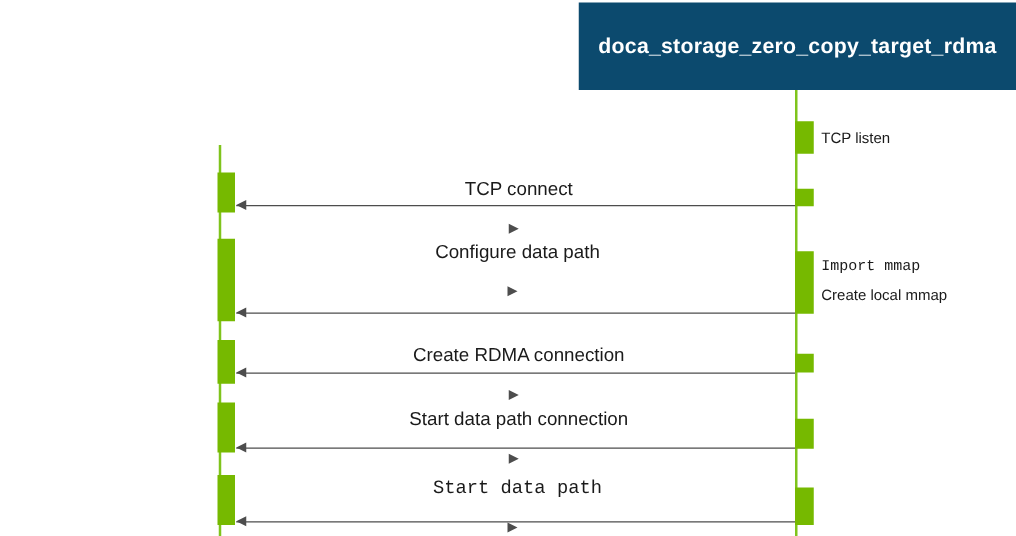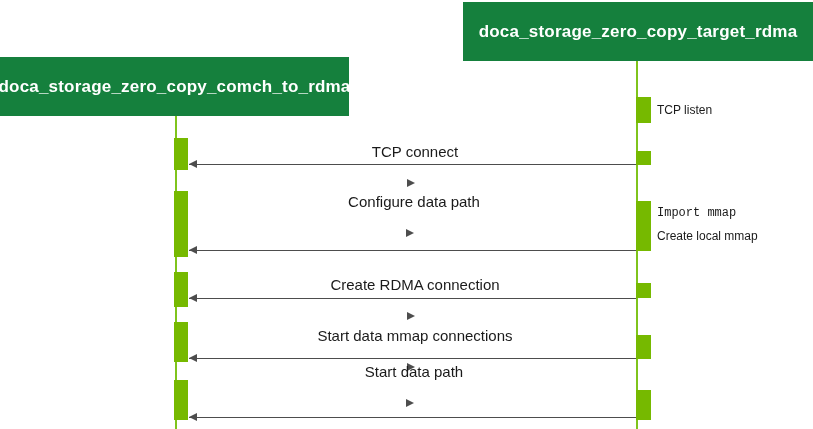--- a/index.html
+++ b/index.html
@@ -6,22 +6,22 @@
   .stage {
     position: relative;
     width: 813px;
     height: 429px;
     background: #ffffff;
     font-family: "Liberation Sans", sans-serif;
     overflow: hidden;
   }
   .participant {
     position: absolute;
-    height: 59px;
-    background: #15803d;
+    height: 70px;
+    background: #0c4a6e;
     color: #ffffff;
     display: flex;
     align-items: center;
     justify-content: center;
     font-size: 17px;
     font-weight: 700;
     letter-spacing: 0.2px;
     z-index: 3;
   }
   .lifeline {
@@ -93,23 +93,20 @@
   }
 </style>
 </head>
 <body>
 
 <div class="stage">
 
   <div class="lifeline" style="left:175px; top:116px; height:313px;"></div>
   <div class="lifeline" style="left:636px; top:61px; height:368px;"></div>
 
-  <div class="participant" style="left:0px; top:57px; width:349px;">
-    <span>doca_storage_zero_copy_comch_to_rdma</span>
-  </div>
   <div class="participant" style="left:463px; top:2px; width:350px;">
     <span>doca_storage_zero_copy_target_rdma</span>
   </div>
 
   <div class="activation" style="left:174px; top:138px; height:32px;"></div>
   <div class="activation" style="left:174px; top:191px; height:66px;"></div>
   <div class="activation" style="left:174px; top:272px; height:35px;"></div>
   <div class="activation" style="left:174px; top:322px; height:40px;"></div>
   <div class="activation" style="left:174px; top:380px; height:40px;"></div>
 
@@ -129,25 +126,25 @@
     <span class="msg-label">Configure data path</span>
     <span class="msg-line"></span>
     <span class="arrow-right"></span>
   </div>
   <div class="msg" style="left:194px; top:275px; width:442px;">
     <span class="msg-label">Create RDMA connection</span>
     <span class="msg-line"></span>
     <span class="arrow-right"></span>
   </div>
   <div class="msg" style="left:194px; top:326px; width:442px;">
-    <span class="msg-label">Start data mmap connections</span>
+    <span class="msg-label">Start data path connection</span>
     <span class="msg-line"></span>
     <span class="arrow-right"></span>
   </div>
-  <div class="msg" style="left:192px; top:362px; width:444px;">
+  <div class="msg" style="left:192px; top:381px; width:444px;font-family:Liberation Mono, monospace;">
     <span class="msg-label">Start data path</span>
     <span class="msg-line"></span>
     <span class="arrow-right"></span>
   </div>
 
   <div class="ret" style="left:189px; top:159px; width:447px;">
     <span class="arrow-left"></span>
     <span class="ret-line"></span>
   </div>
   <div class="ret" style="left:189px; top:245px; width:447px;">

